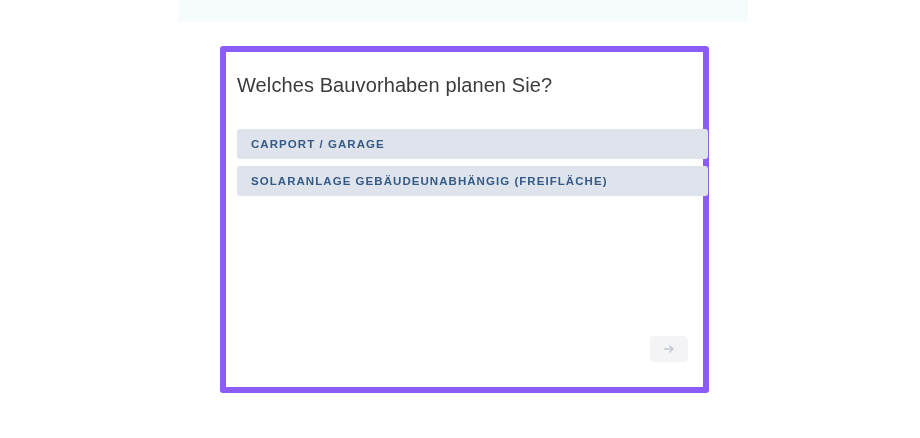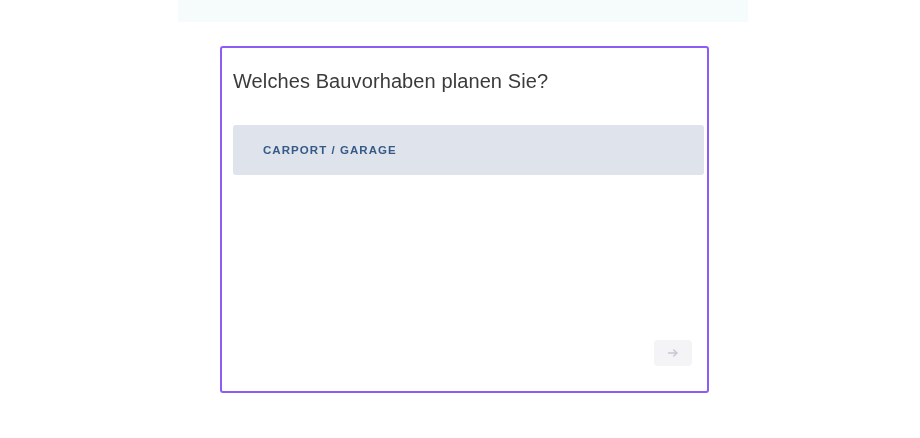--- a/index.html
+++ b/index.html
@@ -27,21 +27,21 @@
 
   
   .card {
     position: absolute;
     left: 220px;
     top: 46px;
     width: 489px;
     height: 347px;
     box-sizing: border-box;
     background: #ffffff;
-    border: 2px solid #8b5cf6;
+    border: 6px solid #8b5cf6;
     border-radius: 3px;
     text-decoration: underline;
   }
 
   .card-inner {
     position: absolute;
     left: 0; top: 0; right: 0; bottom: 0;
     padding: 0 11px;
     box-sizing: border-box;
   }
@@ -59,28 +59,28 @@
   }
 
   .options {
     position: absolute;
     left: 11px;
     top: 77px;
     width: 471px;
   }
 
   .option {
-    height: 50px;
+    height: 30px;
     margin-bottom: 7px;
     background: #dee3ec;
     border: none;
     border-radius: 3px;
     display: flex;
     align-items: center;
-    padding: 0 30px;
+    padding: 0 14px;
     box-sizing: border-box;
     cursor: pointer;
     width: 100%;
     text-align: left;
   }
 
   .option-label {
     font-size: 11.5px;
     font-weight: 700;
     color: #355a86;
@@ -130,20 +130,23 @@
     <div class="question-title">Welches Bauvorhaben planen Sie?</div>
 
     <div class="options">
 
       <button class="option">
         <span class="option-label">Carport / Garage</span>
       </button>
 
 
 
+      <button class="option">
+        <span class="option-label">Solaranlage gebäudeunabhängig (Freifläche)</span>
+      </button>
 
     </div>
 
     <div class="card-footer">
       <button class="next-button">
         <span>
           <svg width="14" height="14" viewBox="0 0 14 14" aria-hidden="true">
             <path d="M2.5 7 L10.8 7" stroke="#8a91a6" stroke-width="1.4" stroke-linecap="round" fill="none"></path>
             <path d="M7.8 4 L10.9 7 L7.8 10" stroke="#8a91a6" stroke-width="1.4" stroke-linecap="round" stroke-linejoin="round" fill="none"></path>
           </svg>

